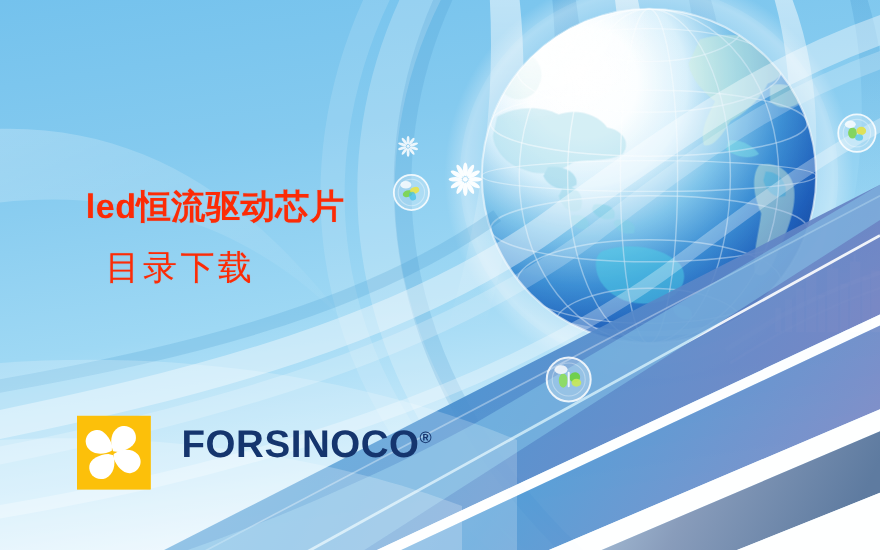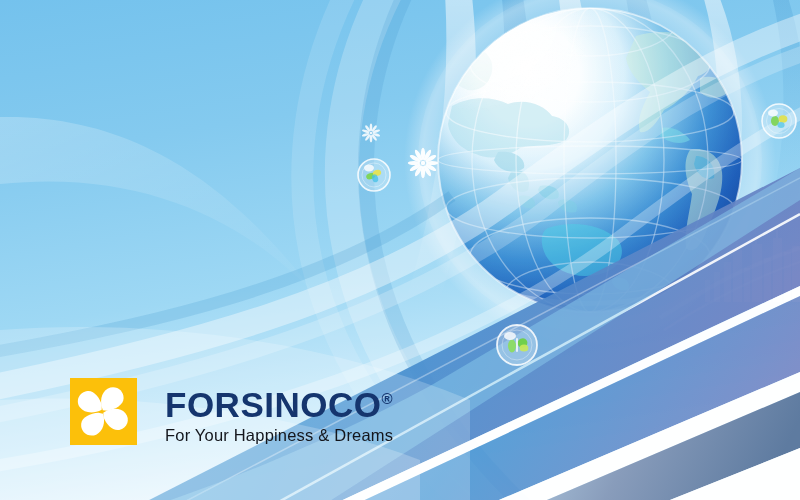--- a/index.html
+++ b/index.html
@@ -385,30 +385,33 @@
           <ellipse cx="-4" cy="0" rx="4" ry="5" fill="#7ed452" opacity=".92"></ellipse>
           <ellipse cx="4" cy="-2" rx="4.4" ry="3.8" fill="#e1e14c" opacity=".92"></ellipse>
           <ellipse cx="2" cy="4" rx="3.6" ry="3" fill="#5cc8e6" opacity=".8"></ellipse>
         </g>
         <ellipse cx="-6" cy="-8" rx="5" ry="3.4" fill="#ffffff" opacity=".8"></ellipse>
       </g>
 
     </g>
   </svg>
 
+  <div id="headline">
+    <span class="l1">led恒流驱动芯片</span>
+    <span class="l2">目录下载</span>
+  </div>
 
   <div id="logo">
     <svg id="logo-mark" viewBox="0 0 100 100" aria-hidden="true">
       <rect x="0" y="0" width="100" height="100" fill="#fcc00a"></rect>
       <g fill="#ffffff">
         <path d="M49 48 C 44 36, 46 22, 56 16 C 68 10, 80 18, 80 30 C 80 40, 68 47, 56 49 Z"></path>
         <path d="M52 50 C 64 45, 78 47, 84 57 C 90 68, 82 80, 70 80 C 60 80, 53 68, 51 57 Z" transform="rotate(-12 60 62)"></path>
         <path d="M48 52 C 53 64, 51 78, 41 84 C 29 90, 17 82, 17 70 C 17 60, 29 53, 41 51 Z" transform="rotate(6 34 66)"></path>
         <path d="M46 49 C 34 54, 20 52, 14 42 C 8 31, 16 19, 28 19 C 38 19, 45 31, 47 42 Z" transform="rotate(-6 30 36)"></path>
       </g>
     </svg>
     <div id="logo-text">
       <span id="logo-name"><span>FORSINOCO</span><sup>®</sup></span>
-      <span id="logo-tag">For Your Happiness &amp; Dreams</span>
     </div>
   </div>
 
 </div>
 
 </body></html>

